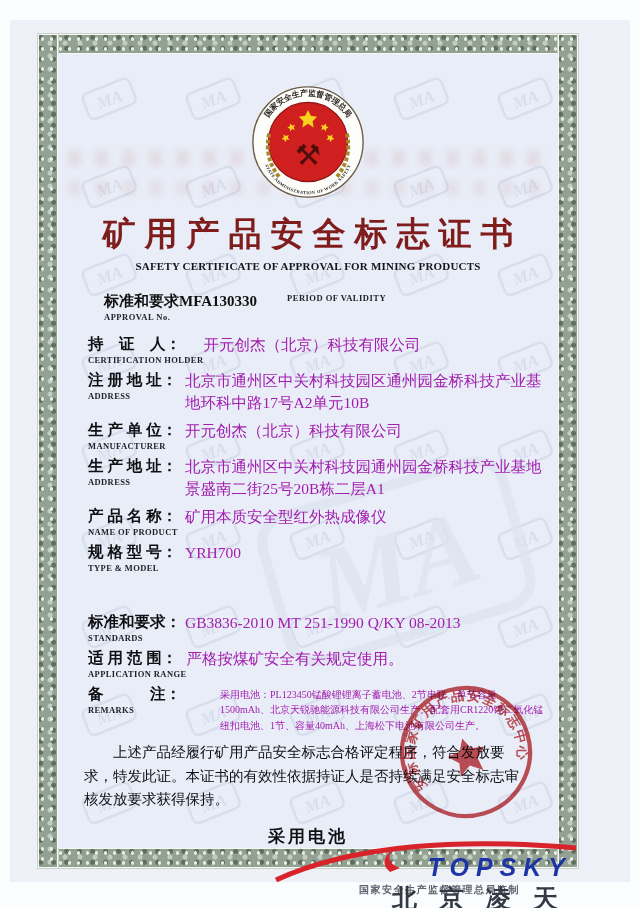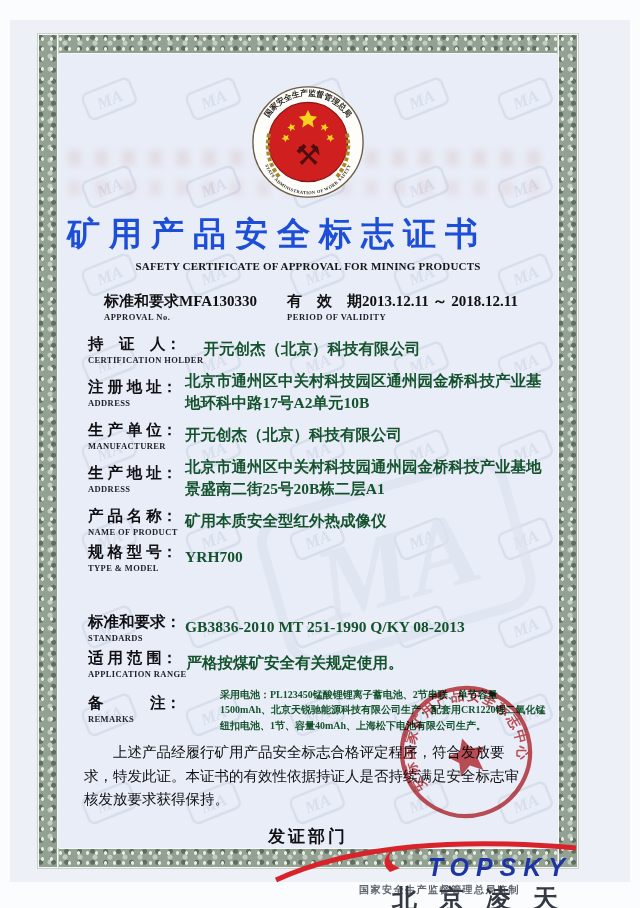--- a/index.html
+++ b/index.html
@@ -21,37 +21,37 @@
 
   .cert{position:absolute;left:58px;top:54px;width:500px;height:794px;background:#e9edf7;overflow:hidden;}
   .wm-layer{position:absolute;left:0;top:0;width:100%;height:100%;pointer-events:none;}
   .smudge{position:absolute;left:10px;width:480px;height:16px;opacity:.5;filter:blur(3px);
     background:repeating-linear-gradient(90deg, rgba(196,140,142,.35) 0 13px, rgba(226,228,238,.06) 13px 27px);}
   .smudge.r1{top:96px;}
   .smudge.r2{top:126px;opacity:.38;}
 
   .content{position:relative;z-index:2;}
   .emblem-wrap{text-align:center;margin-top:30px;}
-  .title{margin-top:8px;text-align:left;font-size:33px;font-weight:bold;color:#1d4ed8;
+  .title{margin-top:8px;text-align:center;font-size:33px;font-weight:bold;color:#7f1d1d;
     letter-spacing:9px;padding-left:9px;}
   .subtitle{margin-top:3px;text-align:center;font-size:11px;font-weight:bold;color:#16161a;letter-spacing:.2px;}
 
   .meta{display:flex;margin:20px 0 0 46px;}
   .meta .blk{margin-right:8px;}
   .zhline{font-size:15px;font-weight:bold;color:#111;white-space:nowrap;}
   .zhline .v{font-family:"Liberation Serif","DejaVu Serif",serif;}
   .enlab{font-size:8.5px;font-weight:bold;letter-spacing:.5px;color:#20242a;margin-top:1px;}
   .meta .blk.right{margin-left:22px;}
 
   .fields{margin-top:12px;}
-  .row{display:flex;margin:0 12px 5px 30px;align-items:center;}
+  .row{display:flex;margin:0 12px 5px 30px;}
   .lblwrap{min-width:97px;flex:none;}
   .lblwrap .zh{font-size:15.5px;font-weight:bold;color:#101014;white-space:nowrap;}
   .lblwrap .en{font-size:8.5px;font-weight:bold;letter-spacing:.4px;color:#20242a;margin-top:0px;white-space:nowrap;}
-  .val{flex:1;font-size:15.5px;font-weight:bold;color:#14532d;line-height:1.45;}
+  .val{flex:1;font-size:15.5px;font-weight:normal;color:#a21caf;line-height:1.45;}
   .row.remarks .lblwrap{min-width:132px;}
   .row.remarks .val{font-size:10px;line-height:1.55;padding-top:3px;}
   .gap{height:34px;}
 
   .closing{margin:8px 26px 0 26px;font-size:14.5px;font-weight:normal;color:#101014;
     line-height:1.6;text-indent:2em;}
 
   .issued{margin-top:14px;text-align:center;}
   .issued .zh{font-size:17px;font-weight:bold;letter-spacing:3px;color:#101014;}
 
@@ -133,23 +133,20 @@
       <div class="subtitle">SAFETY CERTIFICATE OF APPROVAL FOR MINING PRODUCTS</div>
 
       <div class="meta">
         <div class="blk">
           <div class="zhline">
             <span>标准和要求</span><span class="v">MFA130330</span>
           </div>
           <div class="enlab">APPROVAL No.</div>
         </div>
         <div class="blk right">
-          <div class="zhline">
-            <span>有　效　期</span><span class="v">2013.12.11 ～ 2018.12.11</span>
-          </div>
           <div class="enlab">PERIOD OF VALIDITY</div>
         </div>
       </div>
 
       <div class="fields">
         <div class="row">
           <div class="lblwrap">
               <div class="zh">持　证　人：</div>
             <div class="en">CERTIFICATION HOLDER</div>
             </div>
@@ -212,21 +209,21 @@
               <div class="zh">备　　　注：</div>
             <div class="en">REMARKS</div>
             </div>
           <div class="val">采用电池：PL123450锰酸锂锂离子蓄电池、2节串联、单节容量1500mAh、北京天锐驰能源科技有限公司生产。配套用CR1220锂二氧化锰纽扣电池、1节、容量40mAh、上海松下电池有限公司生产。</div>
         </div>
       </div>
 
       <div class="closing">上述产品经履行矿用产品安全标志合格评定程序，符合发放要求，特发此证。本证书的有效性依据持证人是否持续满足安全标志审核发放要求获得保持。</div>
 
       <div class="issued">
-        <div class="zh">发证部门</div>
+        <div class="zh">采用电池</div>
 
       </div>
 
     </div>
 
     <svg class="seal" viewBox="-72 -72 144 144">
       <g transform="rotate(-16)">
         <circle cx="0" cy="0" r="64" fill="none" stroke="#c23a3f" stroke-width="4.2"></circle>
         <defs>
             <path id="sealArc" d="M -46,24 A 52,52 0 1 1 46,24"></path>

